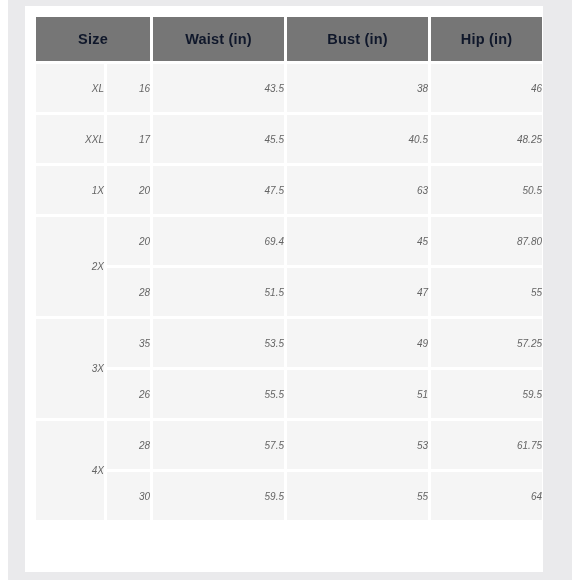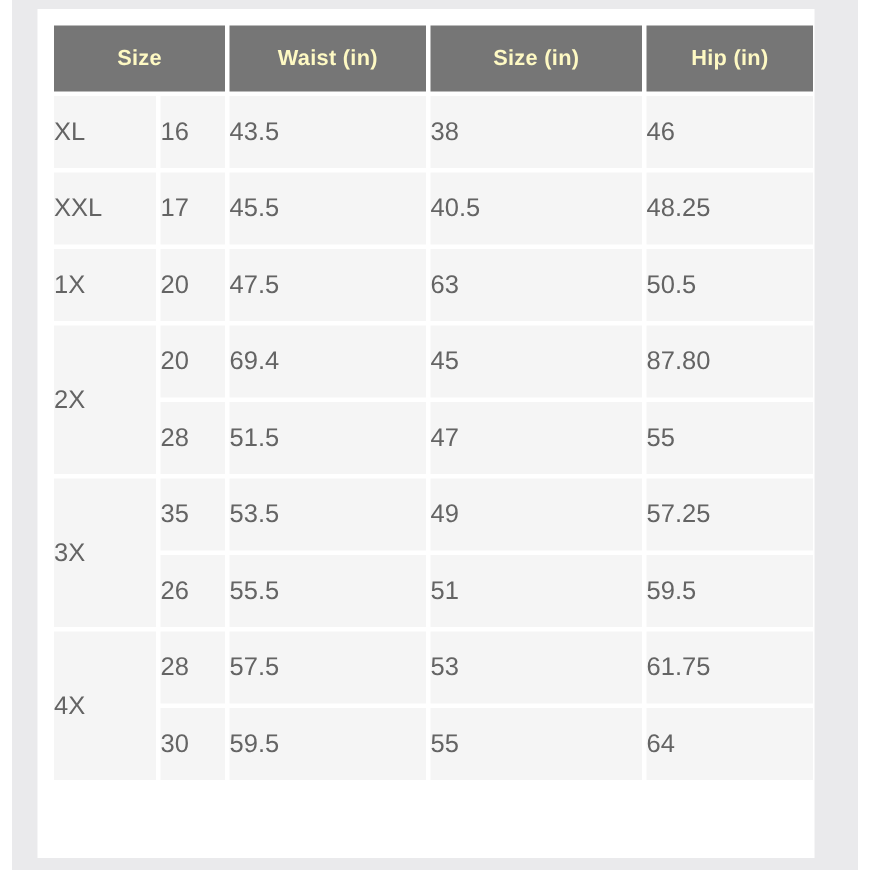--- a/index.html
+++ b/index.html
@@ -46,38 +46,39 @@
 
   .size-table {
     width: 100%;
     border-collapse: separate;
     border-spacing: 3px;
     table-layout: fixed;
   }
 
   .size-table th {
     background: #767676;
-    color: #fef9c3;
+    color: #0f172a;
     font-size: 14.5px;
     font-weight: bold;
     text-align: center;
     height: 44px;
     padding: 0;
     letter-spacing: 0.2px;
   }
 
   .size-table td {
     background: #f5f5f5;
     color: #646464;
-    font-size: 17px;
+    font-size: 10px;
     font-weight: normal;
-    text-align: left;
+    text-align: right;
     height: 48px;
     padding: 0;
     vertical-align: middle;
+    font-style: italic;
   }
 
   
   col.c-size-letter { width: 68px; }
   col.c-size-number { width: 43px; }
   col.c-bust        { width: 131px; }
   col.c-waist       { width: 141px; }
   col.c-hip         { width: 111px; }
 </style>
 </head>
@@ -92,21 +93,21 @@
         <col class="c-size-letter">
         <col class="c-size-number">
         <col class="c-bust">
         <col class="c-waist">
         <col class="c-hip">
       </colgroup>
       <thead>
         <tr>
           <th colspan="2">Size</th>
           <th>Waist (in)</th>
-          <th>Size (in)</th>
+          <th>Bust (in)</th>
           <th>Hip (in)</th>
         </tr>
       </thead>
       <tbody>
           <tr>
             <td>XL</td>
             <td>16</td>
             <td>43.5</td>
             <td>38</td>
             <td>46</td>

